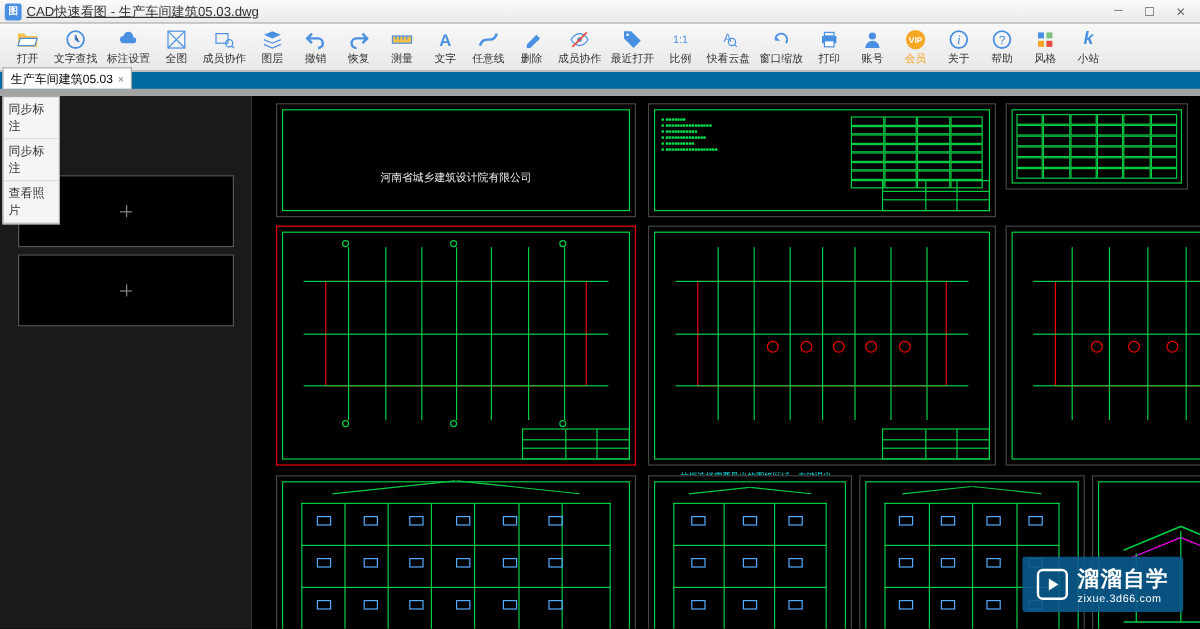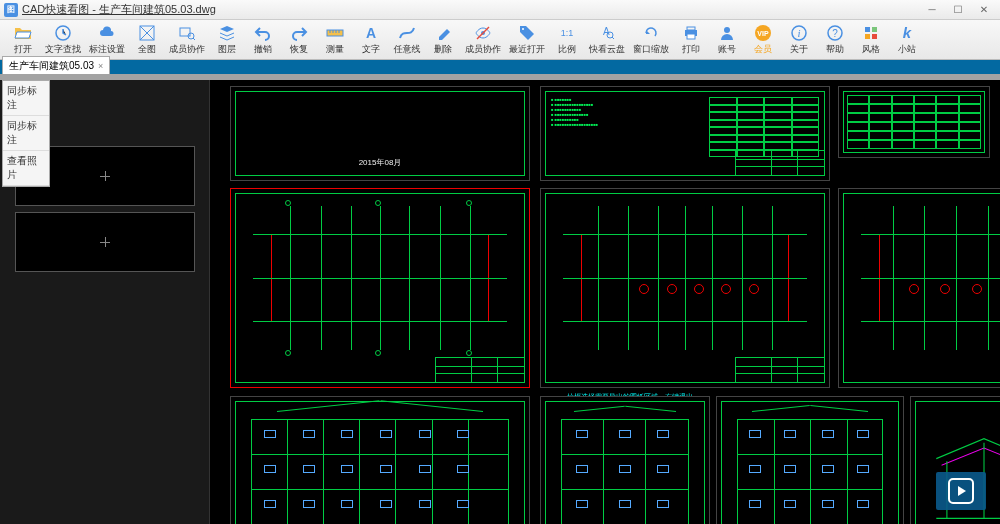--- a/index.html
+++ b/index.html
@@ -339,21 +339,21 @@
       </div>
     <div class="thumb">
         <div class="cross"></div>
       </div>
   </div>
 
   <div class="canvas">
 
     <div class="sheet s-title">
       <div class="frame"></div>
-      <div class="date">2015年08月</div>
+      <div class="txt">河南省城乡建筑设计院有限公司</div>
     </div>
 
     <div class="sheet s-notes1">
       <div class="frame"></div>
       <div class="notes-text">■ ■■■■■■■<br>■ ■■■■■■■■■■■■■■■■<br>■ ■■■■■■■■■■■<br>■ ■■■■■■■■■■■■■■<br>■ ■■■■■■■■■■<br>■ ■■■■■■■■■■■■■■■■■■</div>
       <div class="notes-table" style="top:10px; right:10px; width:110px; height:60px; grid-template:repeat(8,1fr)/repeat(4,1fr)">
         <div></div>
           <div></div>
           <div></div>
           <div></div>
@@ -596,13 +596,17 @@
           <line x1="5" y1="65" x2="95" y2="65" stroke="#0c4"></line>
         </svg>
       </div>
     </div>
 
   </div>
 </div>
 
 <div class="watermark">
   <div class="play"></div>
+  <div>
+    <div class="txt-main">溜溜自学</div>
+    <div class="txt-sub">zixue.3d66.com</div>
+  </div>
 </div>
 
 </body></html>

